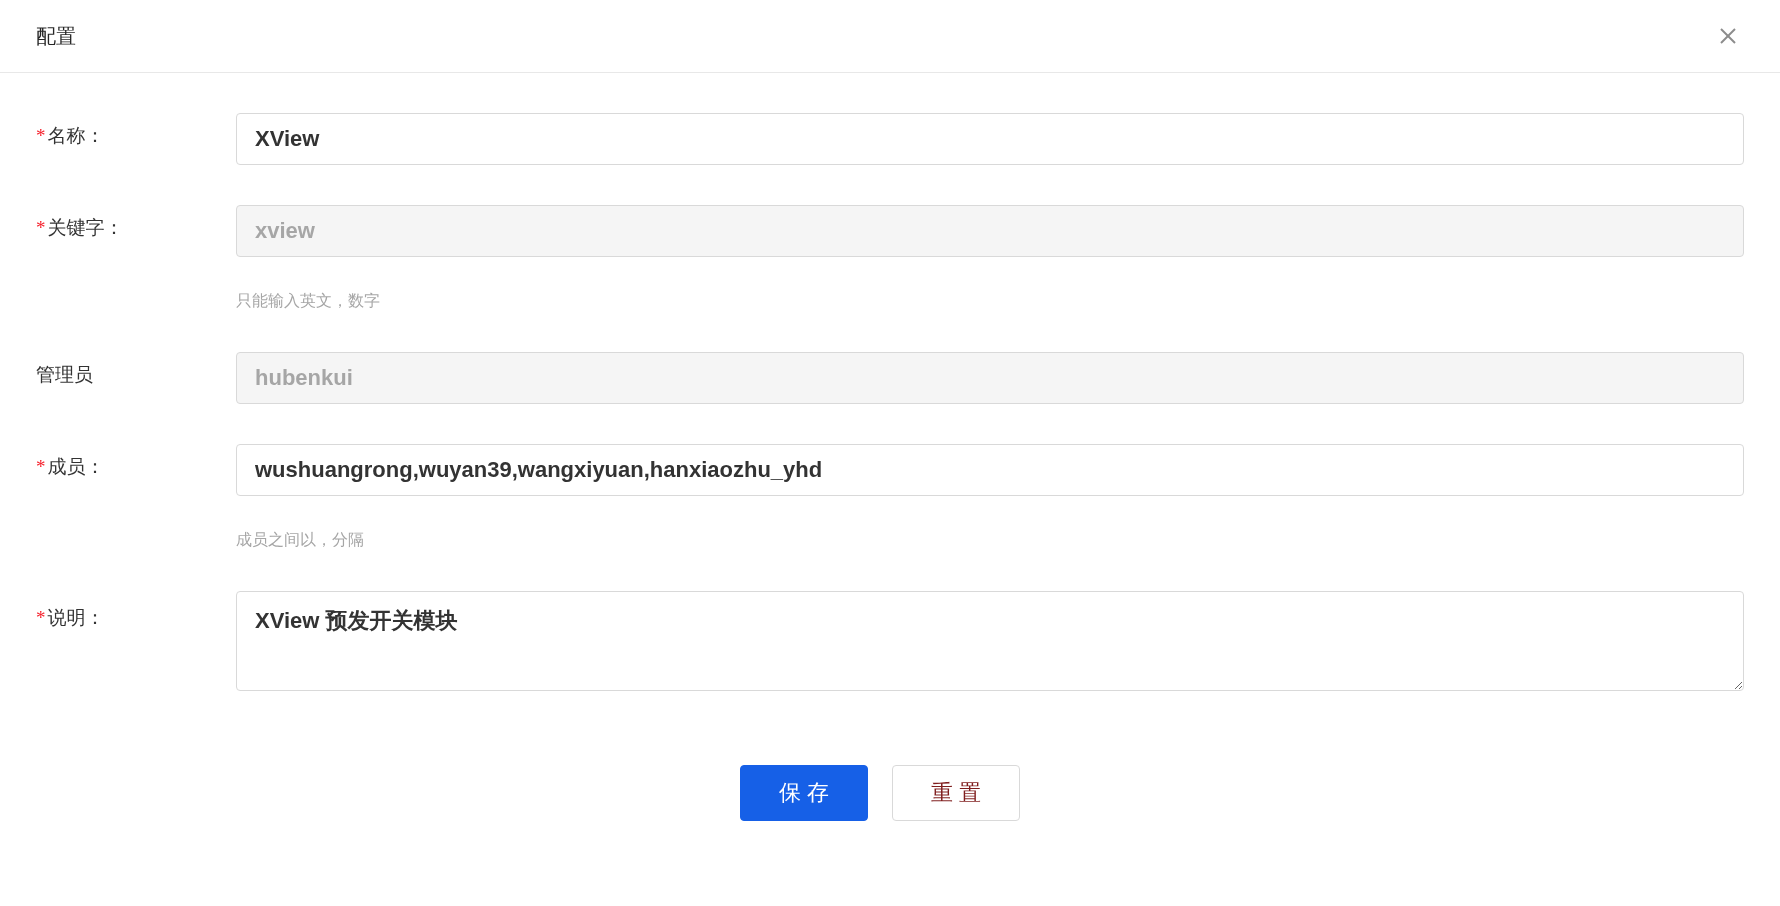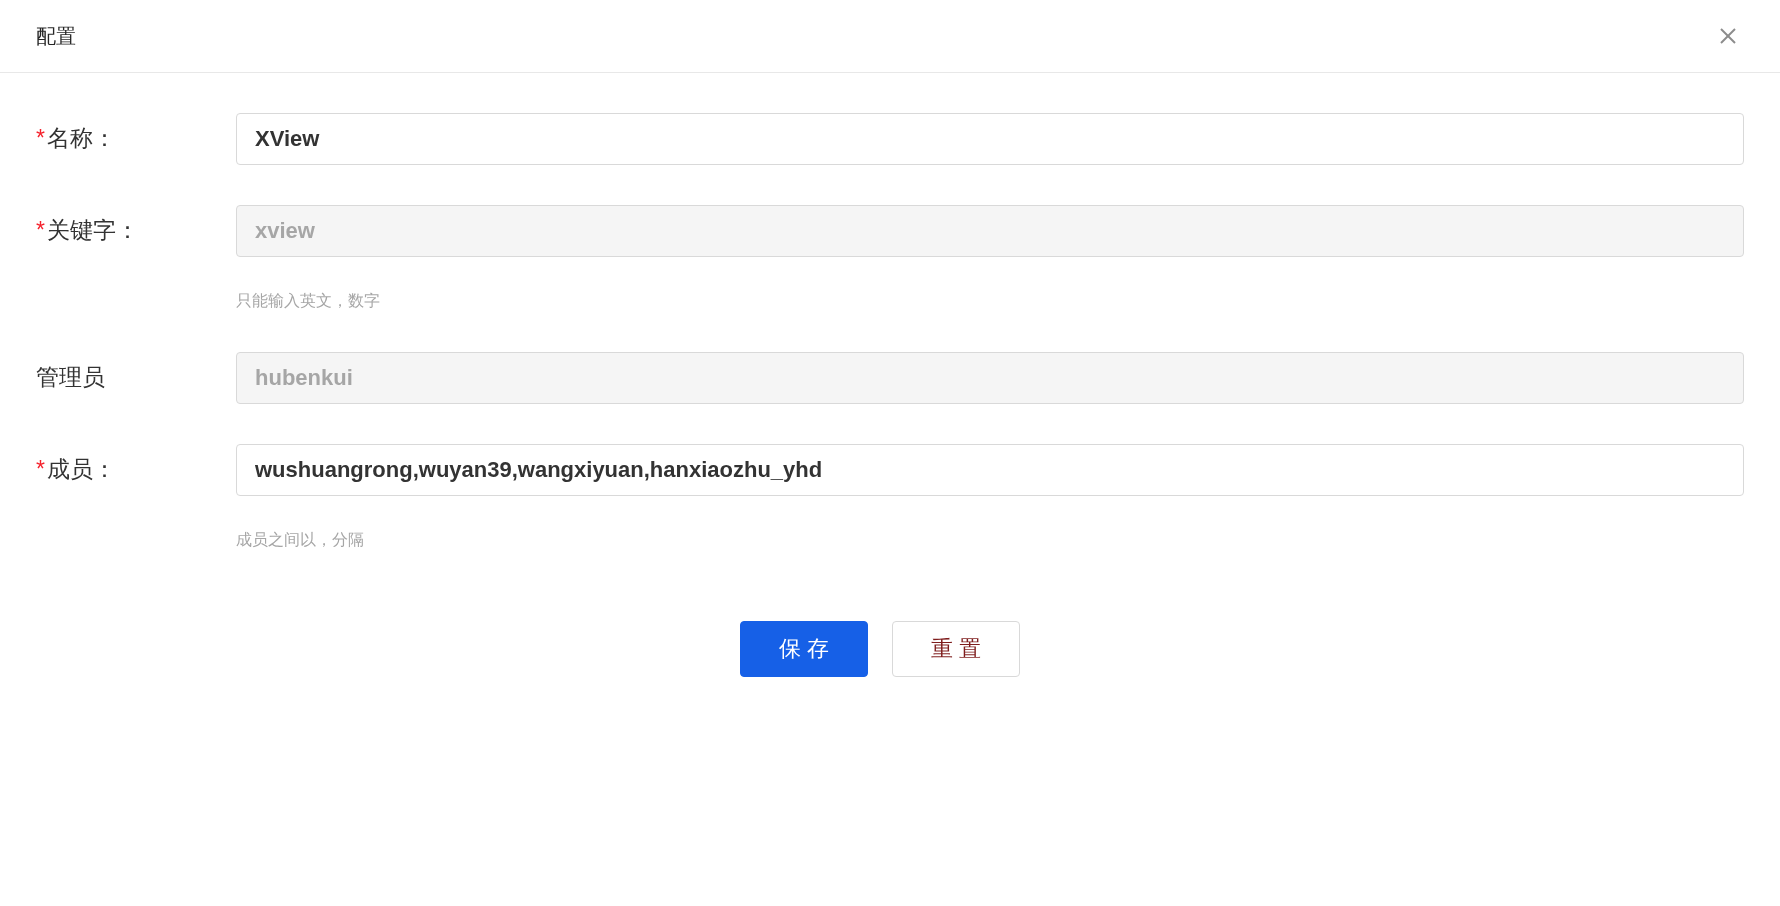--- a/index.html
+++ b/index.html
@@ -58,23 +58,24 @@
       display: flex;
       margin-bottom: 40px;
     }
     .form-hint-spacer {
       width: 200px;
       flex-shrink: 0;
     }
     .form-label {
       width: 200px;
       flex-shrink: 0;
-      font-size: 23px;
+      font-size: 19px;
       color: #333;
       padding-top: 10px;
+      font-family: Liberation Serif, serif;
     }
     .required-mark {
       color: #f5222d;
       margin-right: 2px;
     }
     .form-control-wrap {
       flex: 1;
     }
     .form-input, .form-textarea {
       width: 100%;
@@ -183,20 +184,28 @@
       </div>
       <div class="form-control-wrap">
         <input type="text" class="form-input" value="wushuangrong,wuyan39,wangxiyuan,hanxiaozhu_yhd" style="">
       </div>
     </div>
     <div class="form-hint-row">
       <div class="form-hint-spacer"></div>
       <div class="form-hint">成员之间以，分隔</div>
     </div>
 
+    <div class="form-row">
+      <div class="form-label" style="padding-top:14px;">
+        <span class="required-mark">*</span><span>说明：</span>
+      </div>
+      <div class="form-control-wrap">
+        <textarea class="form-textarea" style="">XView 预发开关模块</textarea>
+      </div>
+    </div>
 
   </div>
 
   <div class="modal-footer">
     <button class="btn btn-primary">保存</button>
     <button class="btn btn-default">重置</button>
   </div>
 </div>
 
 </body></html>

